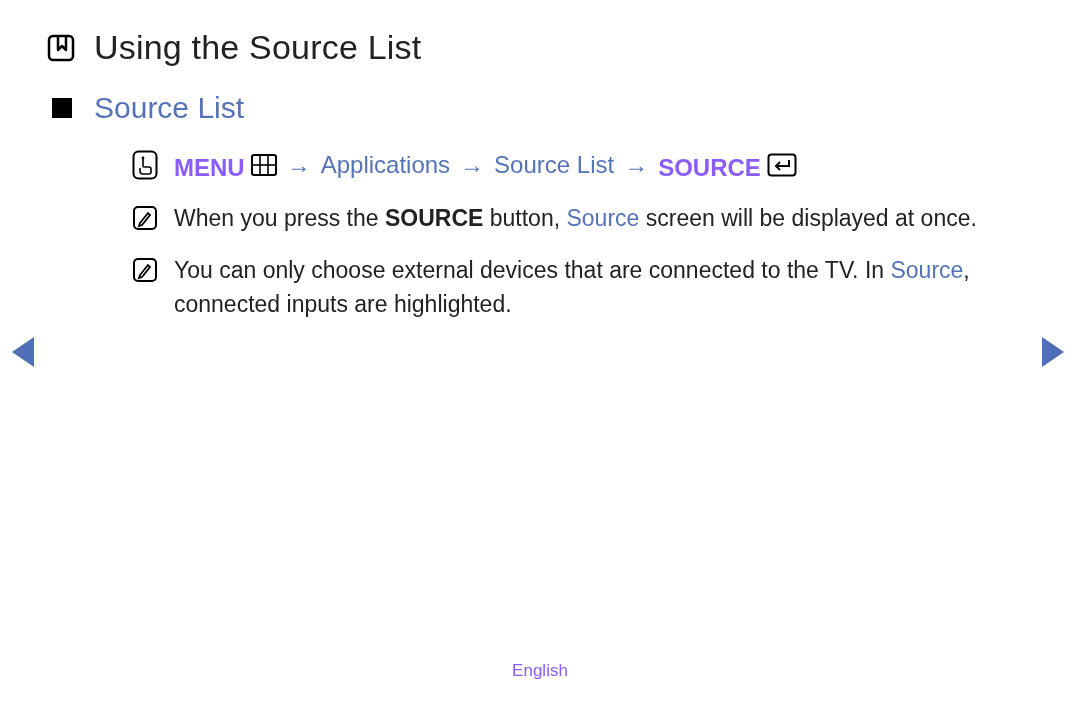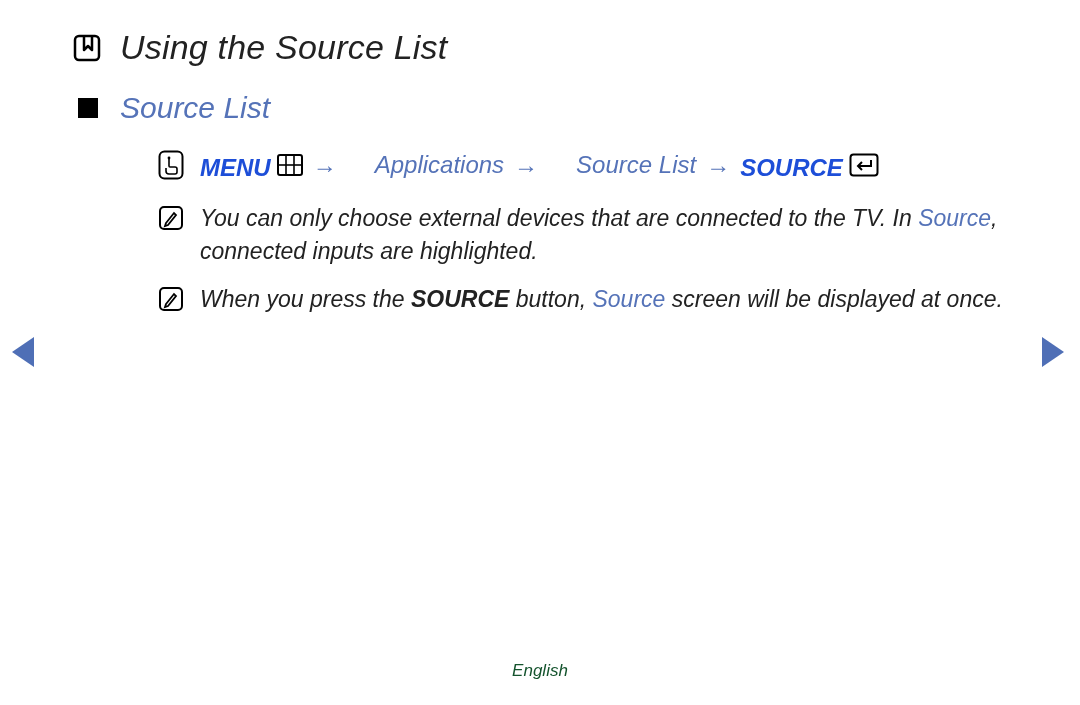--- a/index.html
+++ b/index.html
@@ -6,25 +6,24 @@
     margin: 0;
     padding: 0;
     width: 1080px;
     height: 705px;
     background: #ffffff;
     font-family: Arial, Helvetica, sans-serif;
     color: #222;
     position: relative;
   }
   .page {
-    padding: 28px 70px 0 72px;
+    padding: 28px 70px 0 46px;
     box-sizing: border-box;
     height: 100%;
     position: relative;
-    font-style: italic;
   }
   .title-row {
     display: flex;
     align-items: center;
     gap: 18px;
     margin-bottom: 24px;
   }
   .chapter-icon svg { display:block; }
   .title-text {
     font-size: 34px;
@@ -55,43 +54,43 @@
     display: flex;
     align-items: center;
     flex-wrap: wrap;
     gap: 6px;
     font-size: 24px;
     margin-bottom: 20px;
   }
   .hand-icon {
     margin-right: 10px;
   }
-  .nav-strong { font-weight: 700; color:#1d4ed8;margin-top:7px; }
-  .nav-blue { color:#5573b8; font-weight:400;margin-left:28px; }
+  .nav-strong { font-weight: 700; color:#8b5cf6;margin-top:7px; }
+  .nav-blue { color:#5573b8; font-weight:400; }
   .nav-arrow { color:#5573b8; padding:0 4px; }
   .icon-box { display:inline-flex; align-items:center; }
   .note-row {
     display: flex;
     align-items: flex-start;
     gap: 16px;
     font-size: 23px;
     line-height: 1.45;
     margin-bottom: 14px;
     max-width: 870px;
   }
   .note-icon { flex: 0 0 auto; margin-top:3px; }
   .note-text .bold { font-weight:700; }
   .note-text .blue { color:#5573b8; }
   .footer {
     position: absolute;
     bottom: 24px;
     left: 0; right: 0;
     text-align: center;
     font-size: 17px;
-    color: #14532d;
+    color: #8b5cf6;
   }
   .nav-prev, .nav-next {
     position: absolute;
     top: 335px;
     cursor: pointer;
   }
   .nav-prev { left: 10px; }
   .nav-next { right: 14px; }
 </style>
 </head>
@@ -149,33 +148,33 @@
     </div>
 
     <div class="note-row">
       <span class="note-icon">
         <svg width="26" height="26" viewBox="0 0 26 26">
           <rect x="2" y="2" width="22" height="22" rx="4" fill="none" stroke="#000" stroke-width="2"></rect>
           <path d="M8 18 L16 8 L18 10 L10 20 L7 21 Z" fill="none" stroke="#000" stroke-width="1.8"></path>
         </svg>
       </span>
       <span class="note-text">
-        <span>You can only choose external devices that are connected to the TV. In </span><span class="blue">Source</span><span>, connected inputs are highlighted.</span>
+        <span>When you press the </span><span class="bold">SOURCE</span><span> button, </span><span class="blue">Source</span><span> screen will be displayed at once.</span>
       </span>
     </div>
 
     <div class="note-row">
       <span class="note-icon">
         <svg width="26" height="26" viewBox="0 0 26 26">
           <rect x="2" y="2" width="22" height="22" rx="4" fill="none" stroke="#000" stroke-width="2"></rect>
           <path d="M8 18 L16 8 L18 10 L10 20 L7 21 Z" fill="none" stroke="#000" stroke-width="1.8"></path>
         </svg>
       </span>
       <span class="note-text">
-        <span>When you press the </span><span class="bold">SOURCE</span><span> button, </span><span class="blue">Source</span><span> screen will be displayed at once.</span>
+        <span>You can only choose external devices that are connected to the TV. In </span><span class="blue">Source</span><span>, connected inputs are highlighted.</span>
       </span>
     </div>
 
 
   </div>
 
   <div class="footer">English</div>
 
   <div class="nav-prev">
     <svg width="26" height="34" viewBox="0 0 26 34">

